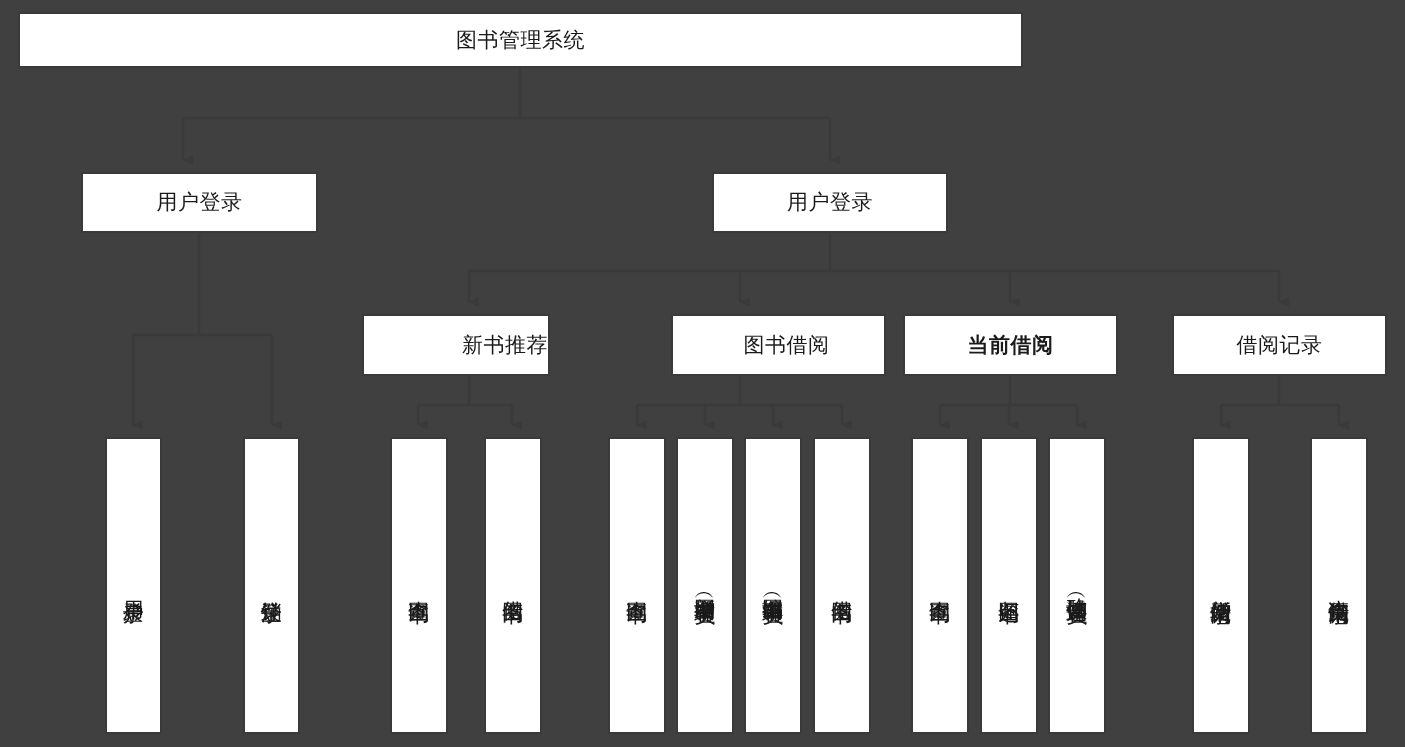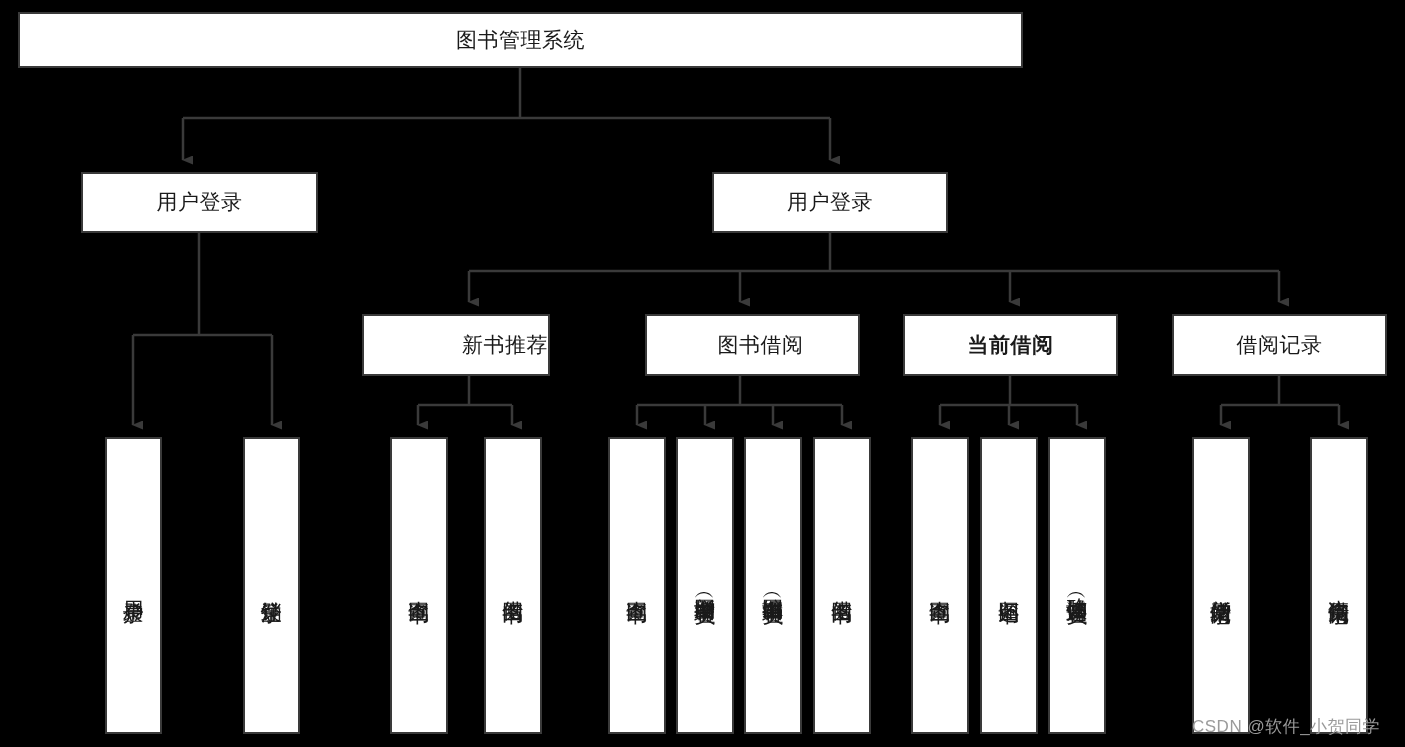--- a/index.html
+++ b/index.html
@@ -7,21 +7,21 @@
     padding: 0;
     background: #ffffff;
   }
   body {
     font-family: "Liberation Sans", "DejaVu Sans", sans-serif;
   }
   #canvas {
     position: relative;
     width: 1405px;
     height: 747px;
-    background: #000000;
+    background: #404040;
     overflow: hidden;
   }
   #diagram-svg {
     position: absolute;
     left: 0;
     top: 0;
     width: 1405px;
     height: 747px;
   }
   .node-box {
@@ -119,21 +119,21 @@
   <div class="node-box" style="left:81px; top:172px; width:237px; height:61px;">
     <span class="node-label-h">用户登录</span>
   </div>
   <div class="node-box" style="left:712px; top:172px; width:236px; height:61px;">
     <span class="node-label-h">用户登录</span>
   </div>
 
   <div class="node-box" style="left:362px; top:314px; width:188px; height:62px;justify-content:flex-end;">
     <span class="node-label-h">新书推荐</span>
   </div>
-  <div class="node-box" style="left:645px; top:314px; width:215px; height:62px;padding-left:16px;">
+  <div class="node-box" style="left:671px; top:314px; width:215px; height:62px;padding-left:16px;">
     <span class="node-label-h">图书借阅</span>
   </div>
   <div class="node-box" style="left:903px; top:314px; width:215px; height:62px;font-weight:bold;">
     <span class="node-label-h">当前借阅</span>
   </div>
   <div class="node-box" style="left:1172px; top:314px; width:215px; height:62px;">
     <span class="node-label-h">借阅记录</span>
   </div>
 
   <div class="node-box" style="left:105px; top:437px; width:57px; height:297px;">
@@ -169,15 +169,14 @@
   <div class="node-box" style="left:1048px; top:437px; width:58px; height:297px;">
     <span class="node-label-v">确认归还（管理员）</span>
   </div>
   <div class="node-box" style="left:1192px; top:437px; width:58px; height:297px;">
     <span class="node-label-v">新增借阅记录</span>
   </div>
   <div class="node-box" style="left:1310px; top:437px; width:58px; height:297px;">
     <span class="node-label-v">查询借阅记录</span>
   </div>
 
-  <div class="watermark" style="left:1192px; top:715px;">CSDN @软件_小贺同学</div>
 
 </div>
 
 </body></html>

